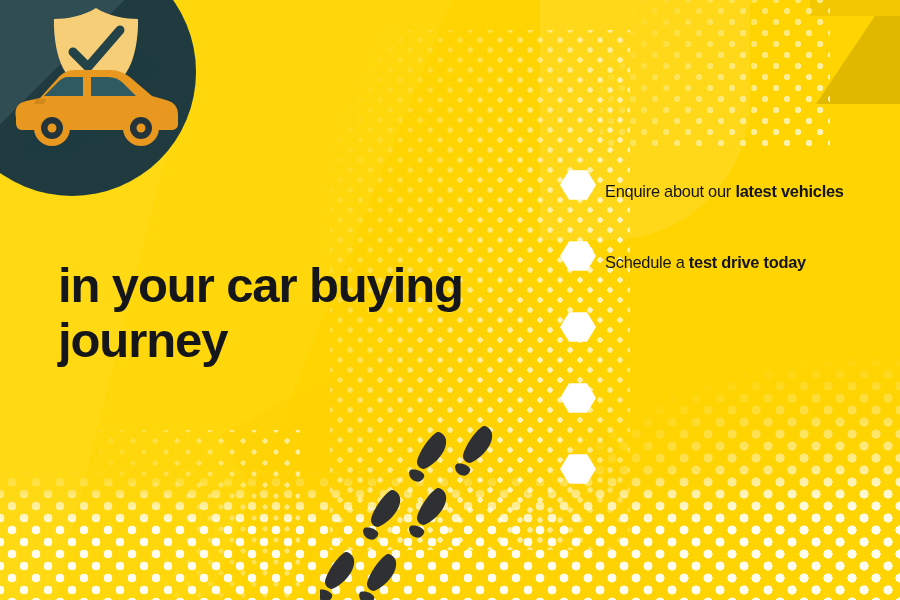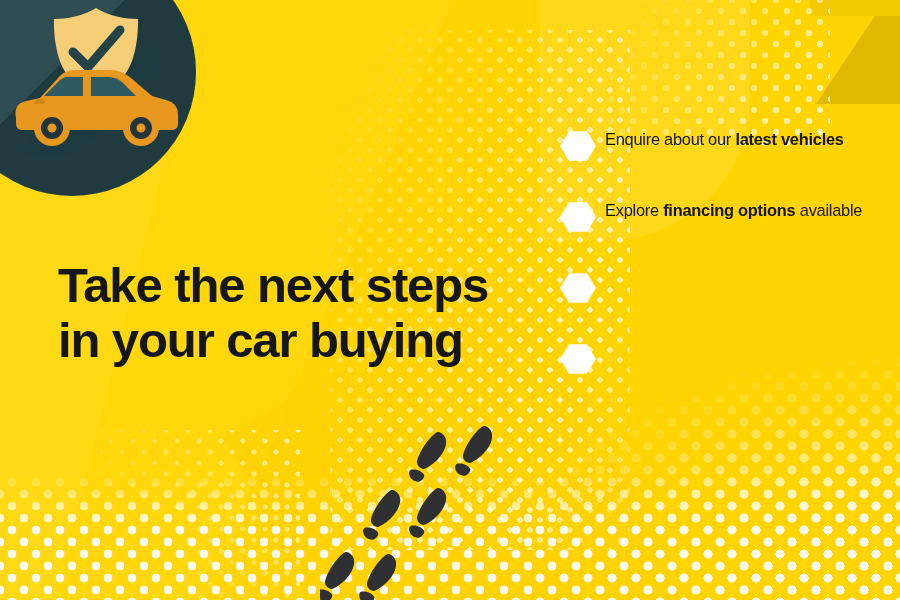--- a/index.html
+++ b/index.html
@@ -220,21 +220,21 @@
   .bullets {
     position: absolute;
     left: 560px;
     top: 130px;
     width: 335px;
   }
   .bullet-row {
     position: relative;
     height: 71px;
     display: flex;
-    align-items: flex-start;
+    align-items: flex-end;
   }
   .hex {
     flex: 0 0 auto;
     width: 36px;
     height: 32px;
     margin-right: 9px;
     background: #FFFFFF;
     clip-path: polygon(25% 4%, 75% 4%, 100% 50%, 75% 96%, 25% 96%, 0% 50%);
     filter: drop-shadow(0 0 0 rgba(0,0,0,0));
   }
@@ -293,22 +293,22 @@
       <circle cx="52" cy="128" r="18" fill="#E8971F"></circle>
       <circle cx="52" cy="128" r="11" fill="#23353A"></circle>
       <circle cx="52" cy="128" r="4.5" fill="#E8971F"></circle>
       <circle cx="141" cy="128" r="18" fill="#E8971F"></circle>
       <circle cx="141" cy="128" r="11" fill="#23353A"></circle>
       <circle cx="141" cy="128" r="4.5" fill="#E8971F"></circle>
     </svg>
   </div>
 
   <div class="headline">
-    <span class="hl-line">Take the next steps</span>
     <span class="hl-line">in your car buying</span>
+    <span class="hl-line">journey</span>
   </div>
 
   <svg class="footprints" viewBox="0 0 270 200">
     <g fill="#2E3034">
 
       <g transform="translate(112,28) rotate(28)">
         <path d="M10 0 C18 0 22 8 21 18 C20 28 16 36 12 40 C8 42 3 40 2 35 C0 26 2 10 5 4 C6 1 8 0 10 0 Z"></path>
         <path d="M2 46 C6 43 12 43 15 45 C17 47 16 52 13 54 C9 56 4 55 2 52 C0 50 0 47 2 46 Z"></path>
       </g>
       <g transform="translate(158,22) rotate(28)">
@@ -336,24 +336,27 @@
     </g>
   </svg>
 
   <div class="bullets">
 
     <div class="bullet-row">
       <span class="hex"></span>
       <span class="bullet-text"><span>Enquire about our </span><b>latest vehicles</b><span></span></span>
     </div>
 
-
-    <div class="bullet-row">
-      <span class="hex"></span>
-      <span class="bullet-text"><span>Explore </span><b>financing options</b><span> available</span></span>
+    <div class="bullet-row">
+      <span class="hex"></span>
+      <span class="bullet-text"><span>Schedule a </span><b>test drive today</b><span></span></span>
+    </div>
+
+    <div class="bullet-row">
+      <span class="hex"></span>
     </div>
 
     <div class="bullet-row">
       <span class="hex"></span>
     </div>
 
     <div class="bullet-row">
       <span class="hex"></span>
     </div>
 

